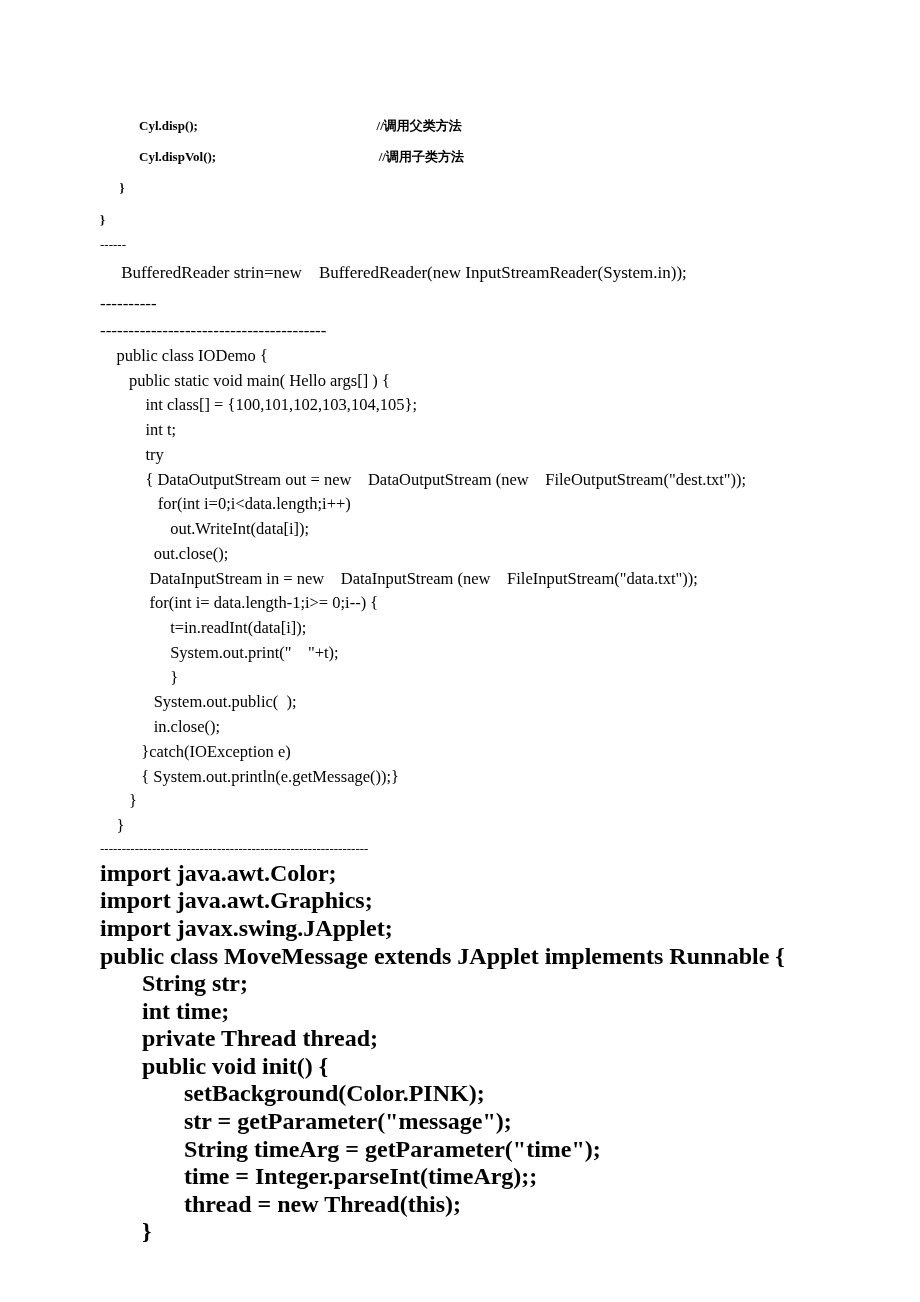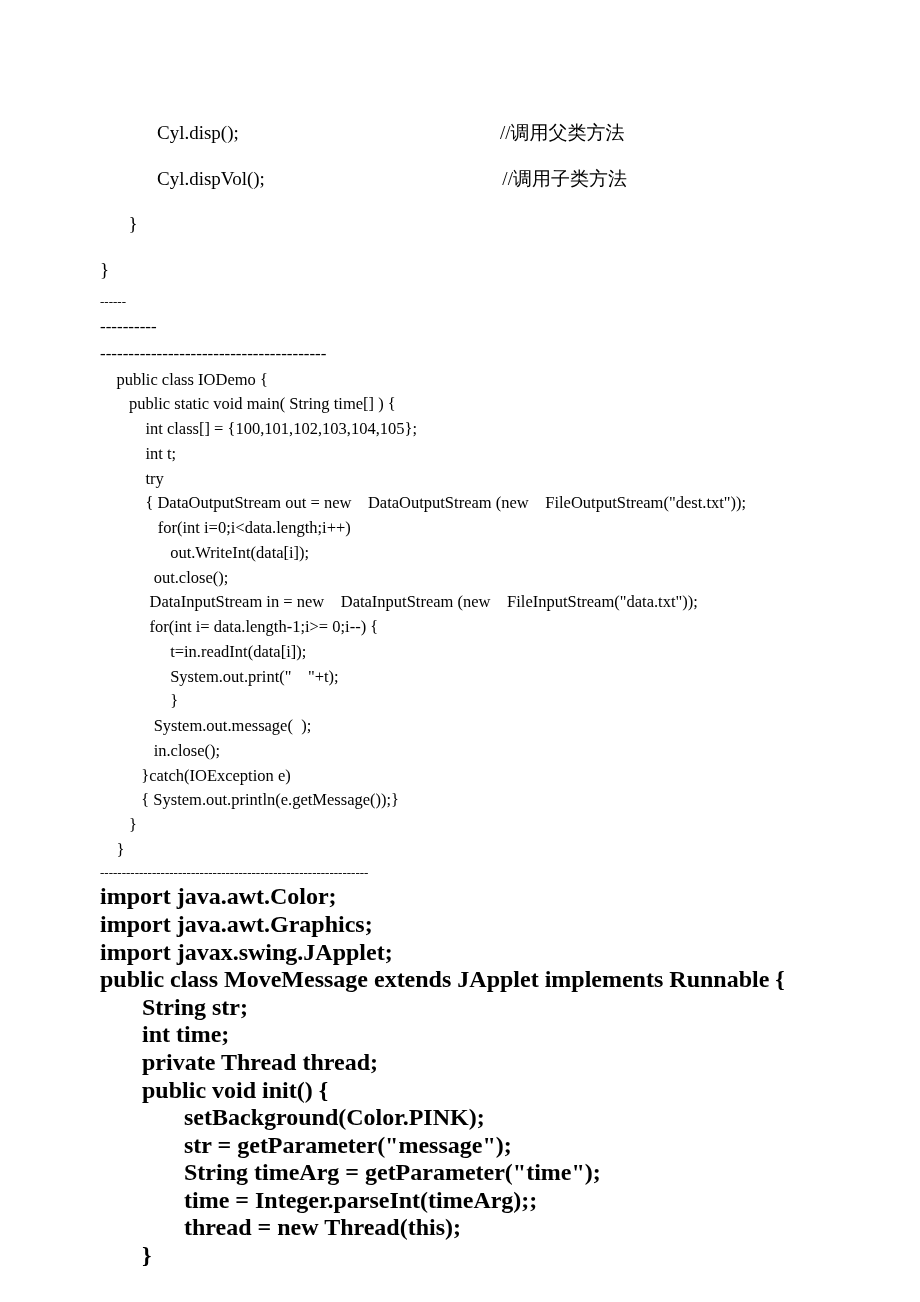--- a/index.html
+++ b/index.html
@@ -8,23 +8,24 @@
     background: #fff;
     font-family: "Times New Roman", serif;
     color: #000;
     width: 920px;
   }
   .page {
     padding: 110px 60px 60px 100px;
   }
   .code-small {
     font-family: "Times New Roman", serif;
-    font-size: 19px;
+    font-size: 13px;
     line-height: 2.4;
     white-space: pre;
+    font-weight: bold;
   }
   .code-med {
     font-family: "Times New Roman", serif;
     font-size: 17px;
     line-height: 2.0;
     white-space: pre;
   }
   .code-med2 {
     font-family: "Times New Roman", serif;
     font-size: 16.5px;
@@ -54,41 +55,42 @@
 
 <div class="page">
 
   <div class="code-small"><span>            Cyl.disp();                                                       //调用父类方法</span>
 <span>            Cyl.dispVol();                                                  //调用子类方法</span>
 <span>      }</span>
 <span>}</span></div>
 
   <div class="sep-small">------</div>
 
+  <div class="code-med">     BufferedReader strin=new    BufferedReader(new InputStreamReader(System.in));</div>
 
   <div class="sep-med">----------</div>
 
 
   <div class="sep-med">----------------------------------------</div>
 
   <div class="code-med2"><span>    public class IODemo {</span>
-<span>       public static void main( String time[] ) {</span>
+<span>       public static void main( Hello args[] ) {</span>
 <span>           int class[] = {100,101,102,103,104,105};</span>
 <span>           int t;</span>
 <span>           try</span>
 <span>           { DataOutputStream out = new    DataOutputStream (new    FileOutputStream("dest.txt"));</span>
 <span>              for(int i=0;i&lt;data.length;i++)</span>
 <span>                 out.WriteInt(data[i]);</span>
 <span>             out.close();</span>
 <span>            DataInputStream in = new    DataInputStream (new    FileInputStream("data.txt"));</span>
 <span>            for(int i= data.length-1;i&gt;= 0;i--) {</span>
 <span>                 t=in.readInt(data[i]);</span>
 <span>                 System.out.print("    "+t);</span>
 <span>                 }</span>
-<span>             System.out.message(  );</span>
+<span>             System.out.public(  );</span>
 <span>             in.close();</span>
 <span>          }catch(IOException e)</span>
 <span>          { System.out.println(e.getMessage());}</span>
 <span>       }</span>
 <span>    }</span></div>
 
   <div class="sep-small">--------------------------------------------------------------</div>
 
   <div class="bold-block"><span>import java.awt.Color;</span>
 <span>import java.awt.Graphics;</span>

